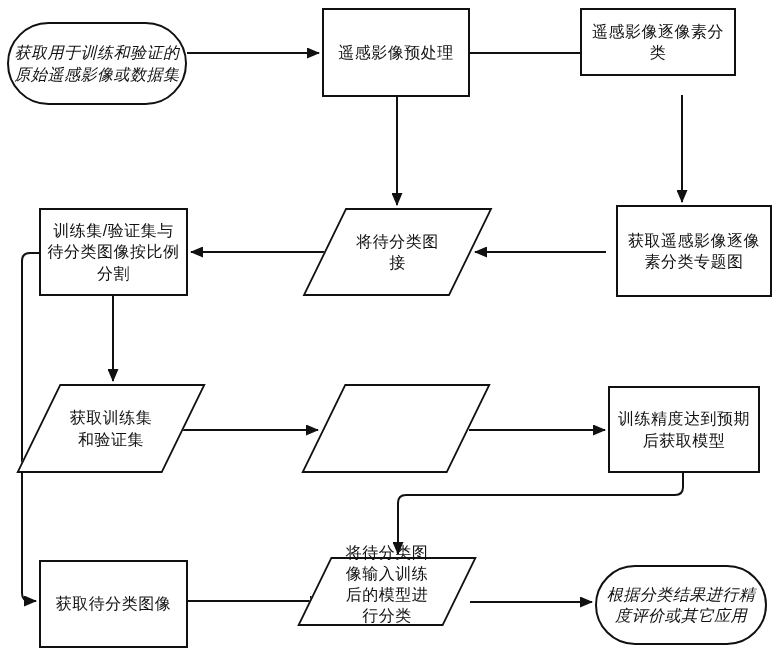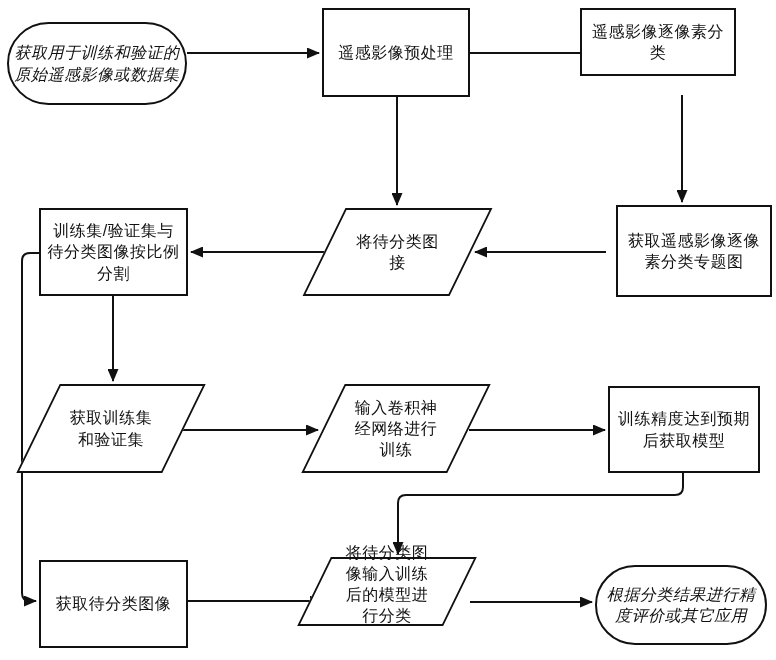--- a/index.html
+++ b/index.html
@@ -94,23 +94,20 @@
   </div>
 
   <div id="n-trainval" class="node para">
     <div class="skew-bg"></div>
     <span class="label">获取训练集
 和验证集</span>
   </div>
 
   <div id="n-cnn" class="node para">
     <div class="skew-bg"></div>
-    <span class="label">输入卷积神
-经网络进行
-训练</span>
   </div>
 
   <div id="n-model" class="node rect">
     <span class="label">训练精度达到预期
 后获取模型</span>
   </div>
 
   <div id="n-getimg" class="node rect">
     <span class="label">获取待分类图像</span>
   </div>

